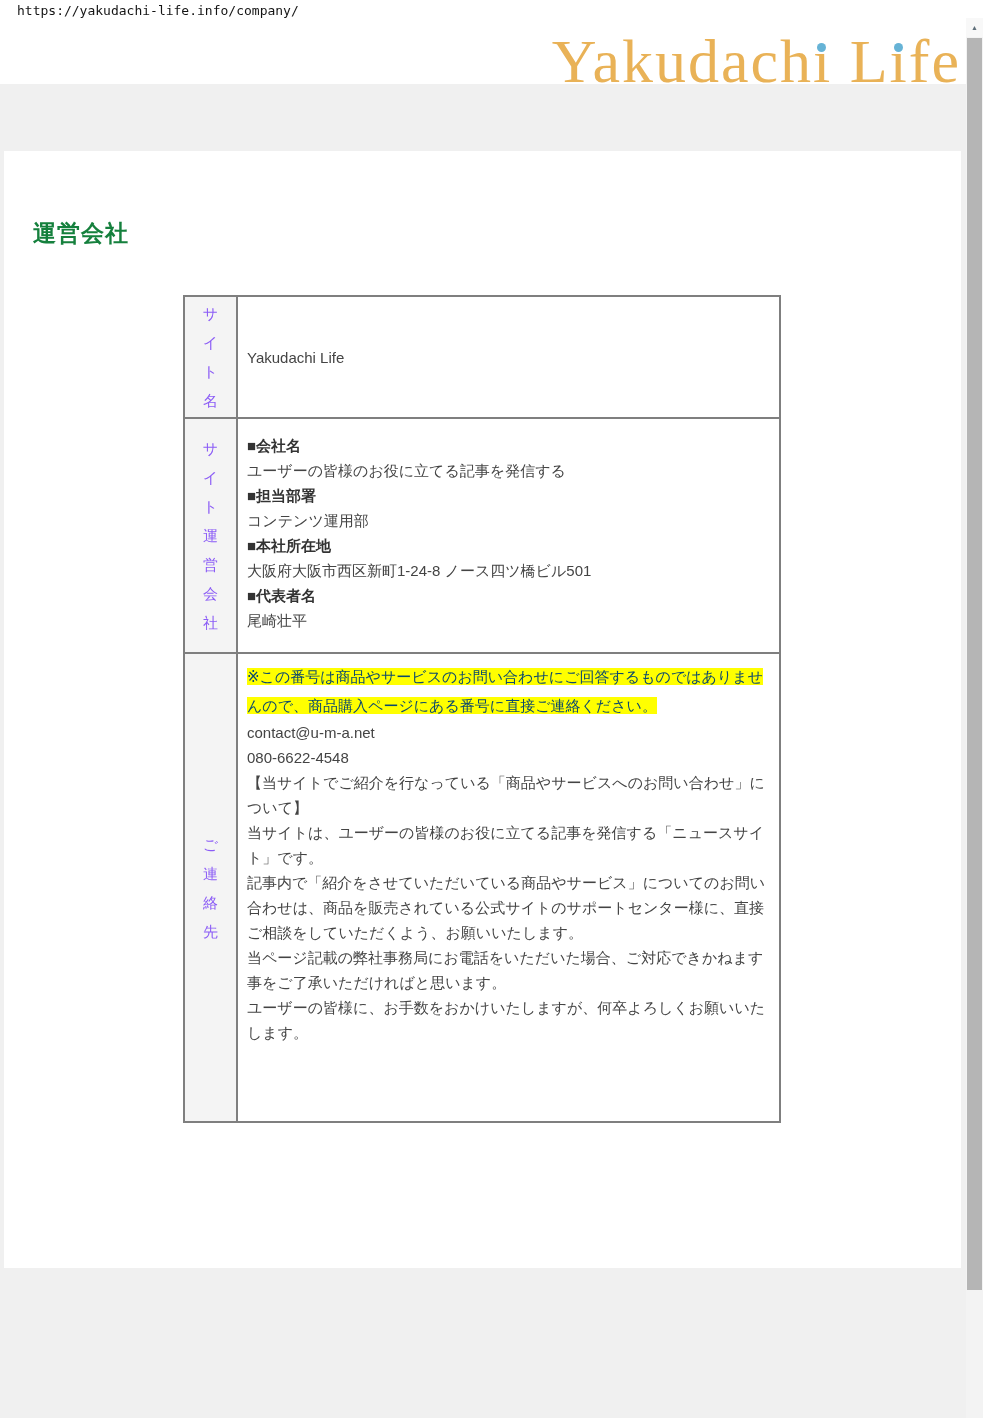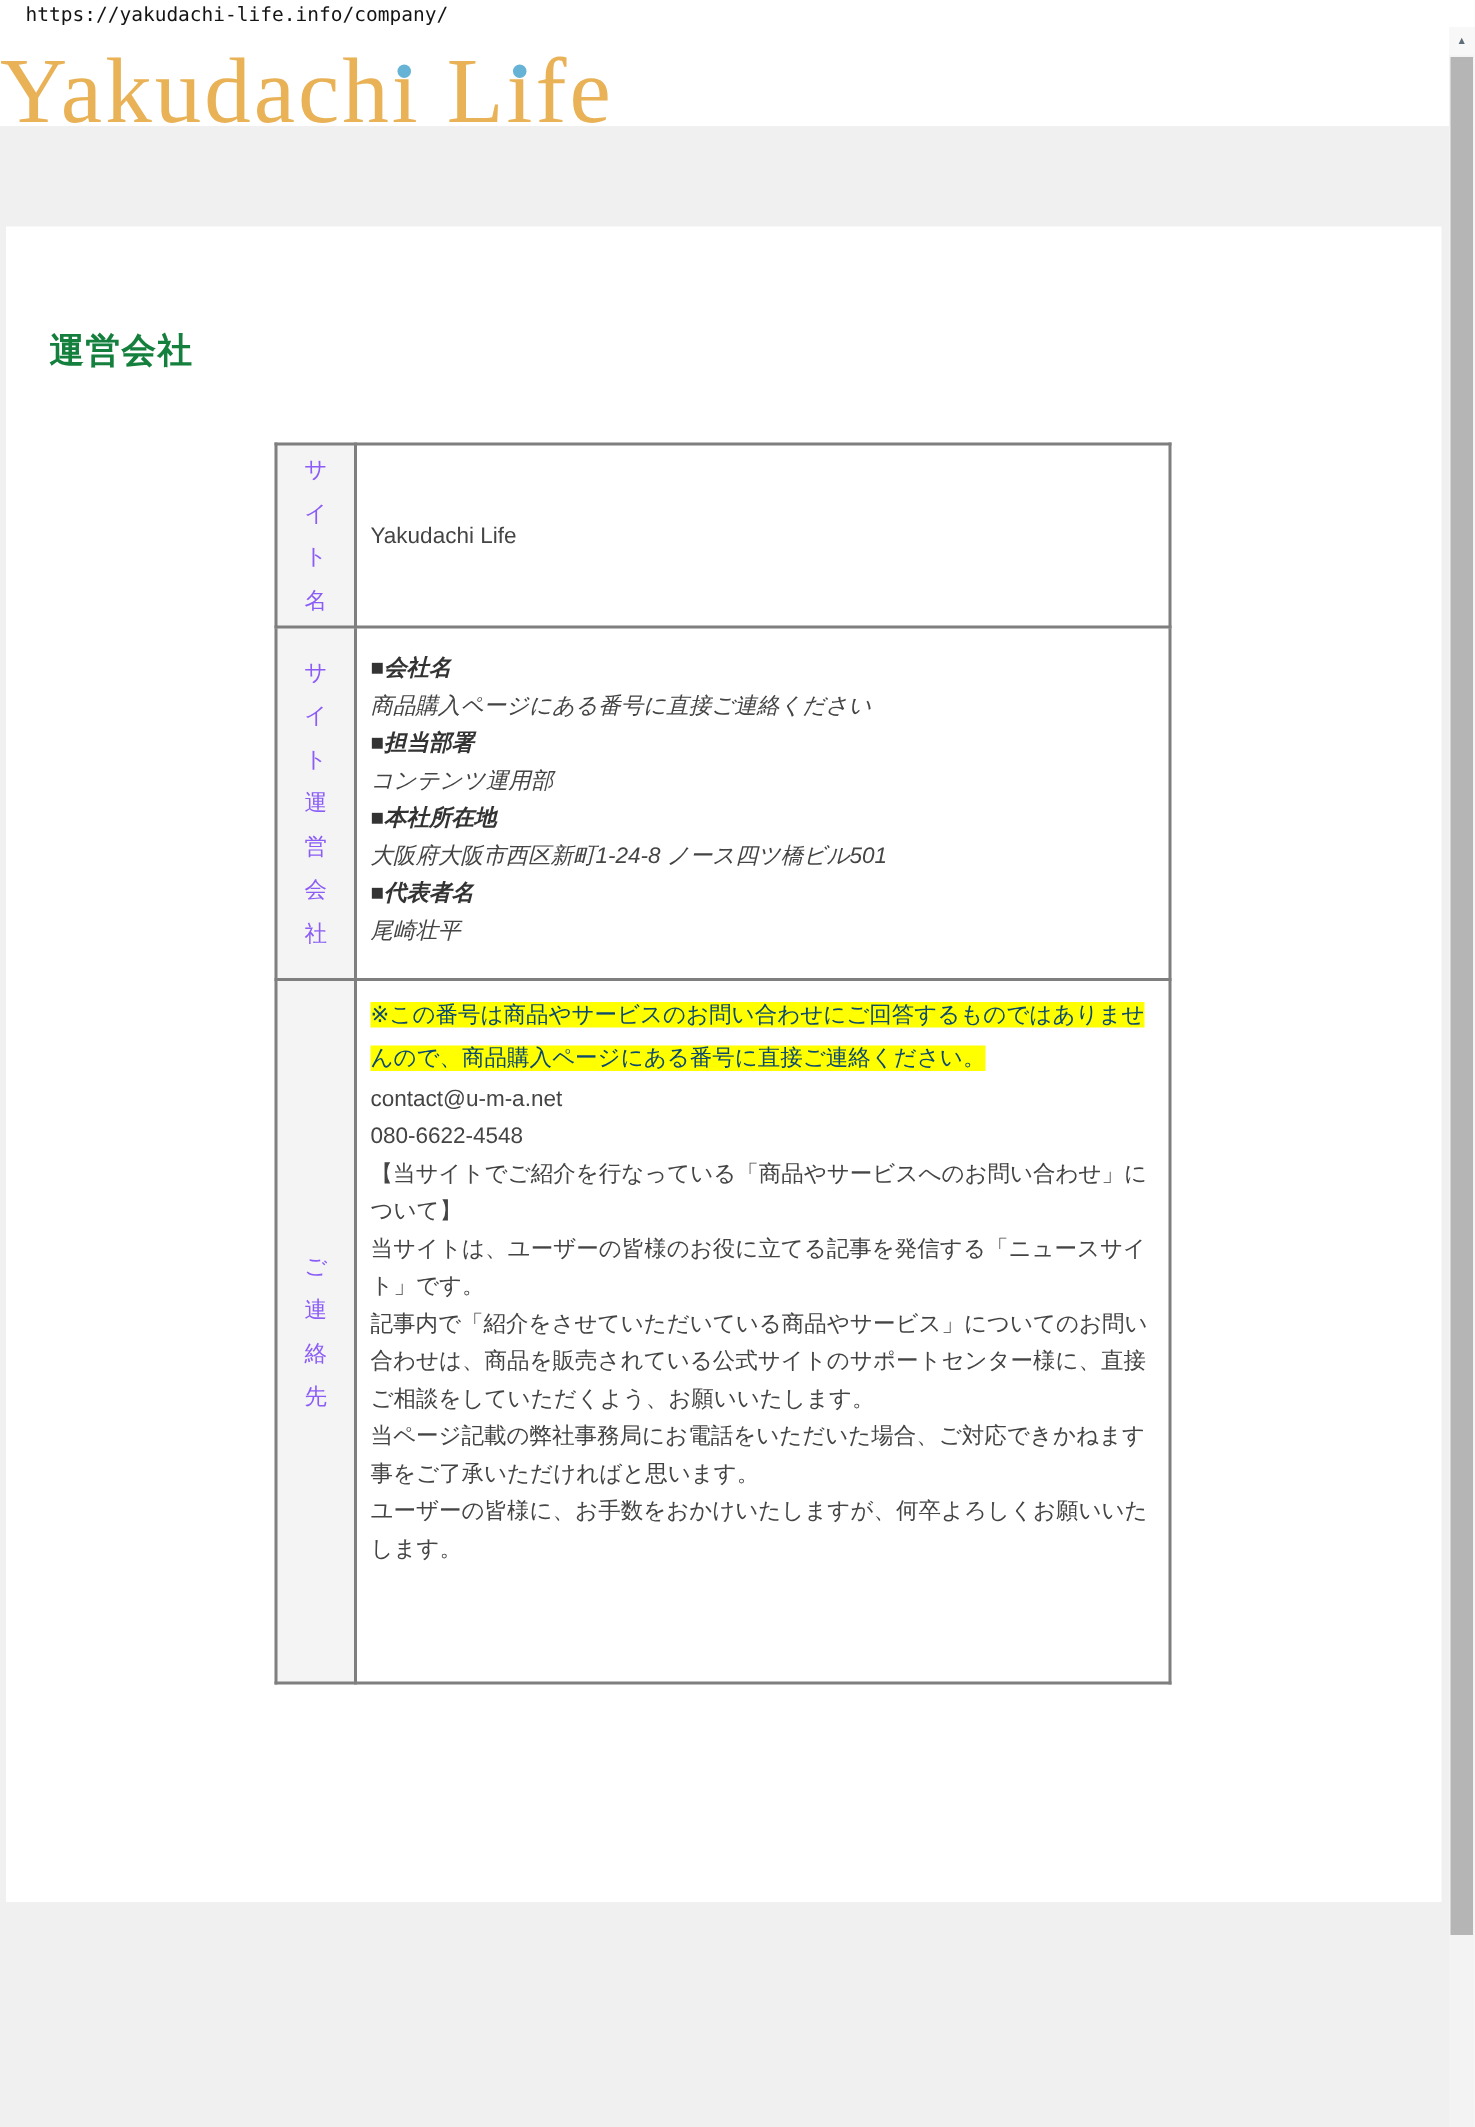--- a/index.html
+++ b/index.html
@@ -21,21 +21,21 @@
   }
   .url-text {
     position: absolute; top: 3px; left: 17px;
     font-family: "DejaVu Sans Mono", monospace;
     font-size: 13px; color: #141414;
     letter-spacing: 0px;
   }
   .logo {
     position: absolute; top: 30px; left: 0;
     width: 961px;
-    text-align: left;
+    text-align: right;
     font-family: "Liberation Serif", "DejaVu Serif", serif;
     font-size: 62px; line-height: 1;
     color: #e9b257;
     letter-spacing: 2px;
     white-space: pre;
     cursor: pointer;
   }
   .logo-i { position: relative; display: inline-block; }
   .logo-i::after {
     content: "";
@@ -88,21 +88,21 @@
     padding: 8px 9px;
     font-size: 15px;
     color: #444444;
     line-height: 25px;
     background: #ffffff;
   }
   tr.row-sitename  { height: 122px; }
   tr.row-operator  { height: 235px; }
   tr.row-contact   { height: 469px; }
   tr.row-sitename td { vertical-align: middle; }
-  tr.row-operator td { padding-top: 14px; font-style: italic; }
+  tr.row-operator td { padding-top: 14px; }
 
   .cell p { margin: 0; }
   .lbl { font-weight: bold; color: #333333; }
 
   .notice-p { margin: 0 0 22px 0; line-height: 29px; }
   .hl {
     background: #ffff00;
     color: #0c4a6e;
     font-weight: normal;
   }
@@ -151,21 +151,21 @@
         <p>Yakudachi Life</p>
       </td>
     </tr>
 
     <tr class="row-operator">
       <th>
         <span class="vtext">サイト運営会社</span>
       </th>
       <td class="cell">
         <p class="lbl">■会社名</p>
-        <p>商品購入ページにある番号に直接ご連絡ください</p>
+        <p>ユーザーの皆様のお役に立てる記事を発信する</p>
         <p class="lbl">■担当部署</p>
         <p>コンテンツ運用部</p>
         <p class="lbl">■本社所在地</p>
         <p>大阪府大阪市西区新町1-24-8 ノース四ツ橋ビル501</p>
         <p class="lbl">■代表者名</p>
         <p>尾崎壮平</p>
       </td>
     </tr>
 
     <tr class="row-contact">

